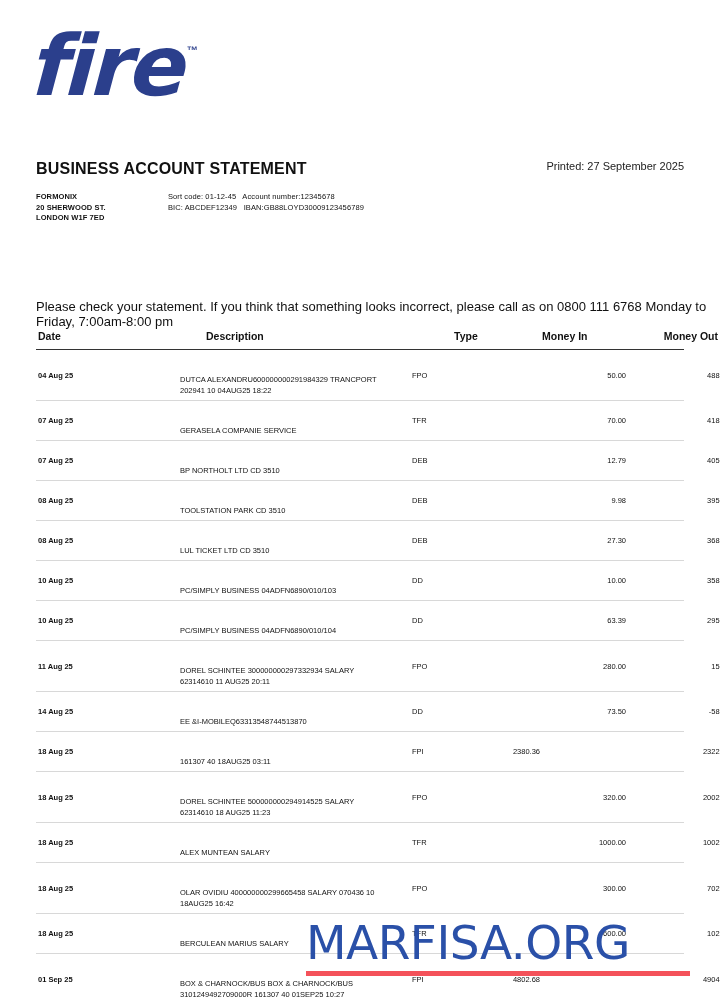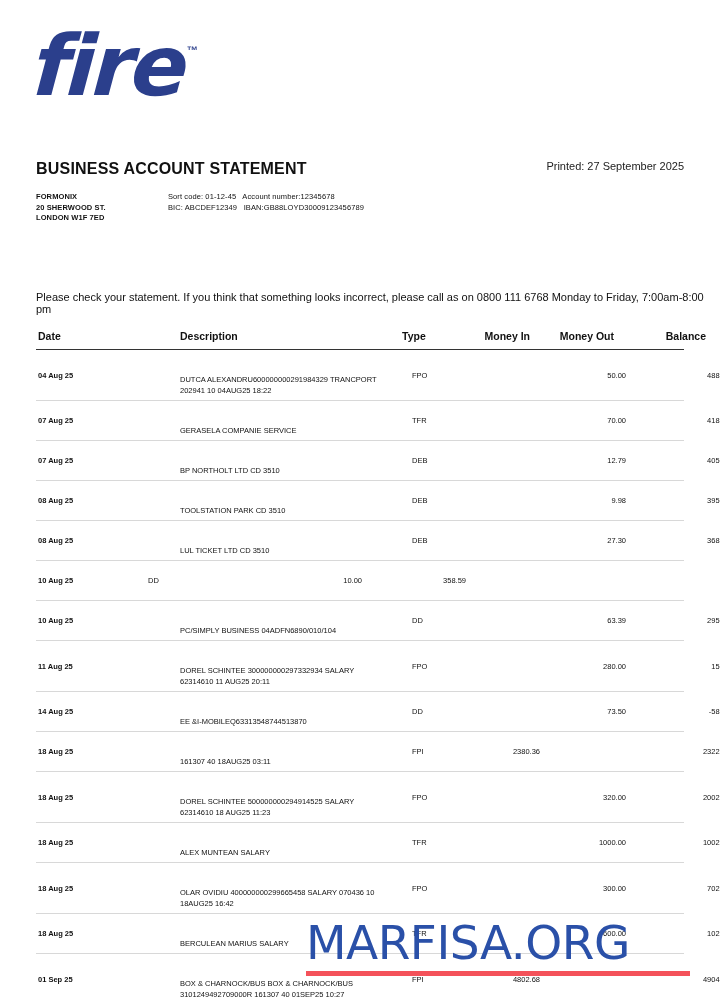--- a/index.html
+++ b/index.html
@@ -94,40 +94,41 @@
   .note1 {
     position: absolute;
     left: 36px;
     top: 240px;
     font-size: 7.5px;
     color: #111;
   }
   .note2 {
     position: absolute;
     left: 36px;
-    top: 291px;
-    font-size: 11px;
+    top: 299px;
+    font-size: 13px;
     color: #111;
   }
 
   
   .table {
     position: absolute;
     left: 36px;
     top: 330px;
     width: 648px;
   }
   .thead {
     display: flex;
     align-items: flex-end;
     font-size: 10.5px;
     font-weight: bold;
     padding-bottom: 7px;
     border-bottom: 1.6px solid #333;
     color: #111;
+    gap: 26px;
   }
   .row {
     display: flex;
     align-items: center;
     border-bottom: 1px solid #d8d8d8;
     min-height: 31px;
     padding: 4px 0;
     font-size: 7.5px;
     color: #111;
   }
@@ -136,21 +137,21 @@
   .c-date   { width: 88px;  flex: none; }
   .c-desc   { width: 264px; flex: none; }
   .c-type   { width: 62px;  flex: none; text-align: center; }
   .c-in     { width: 66px;  flex: none; text-align: right; }
   .c-out    { width: 82px;  flex: none; text-align: right; }
   .c-bal    { width: 86px;  flex: none; text-align: right; }
 
   .thead .c-date { padding-left: 2px; }
   .thead .c-desc { padding-left: 54px; width: 264px; box-sizing: border-box;}
   .thead .c-type { text-align: left; padding-left: 12px;}
-  .thead .c-in   { text-align: right; padding-right: 2px;}
+  .thead .c-in   { text-align: left; padding-right: 2px;}
   .thead .c-out  { text-align: right; padding-right: 6px;}
   .thead .c-bal  { text-align: right; padding-right: 2px;}
 
   .row .c-date {
     font-weight: bold;
     font-size: 7.5px;
     padding-left: 2px;
   }
   .row .c-desc {
     padding-left: 54px;
@@ -259,20 +260,21 @@
         <div class="row">
           <div class="c-date">08 Aug 25</div>
           <div class="c-desc"><span>LUL TICKET LTD CD 3510</span></div>
           <div class="c-type">DEB</div>
           <div class="c-in"></div>
           <div class="c-out">27.30</div>
           <div class="c-bal">368.59</div>
         </div>
         <div class="row">
           <div class="c-date">10 Aug 25</div>
+          <div class="c-desc"><span>PC/SIMPLY BUSINESS 04ADFN6890/010/103</span></div>
           <div class="c-type">DD</div>
           <div class="c-in"></div>
           <div class="c-out">10.00</div>
           <div class="c-bal">358.59</div>
         </div>
         <div class="row">
           <div class="c-date">10 Aug 25</div>
           <div class="c-desc"><span>PC/SIMPLY BUSINESS 04ADFN6890/010/104</span></div>
           <div class="c-type">DD</div>
           <div class="c-in"></div>

